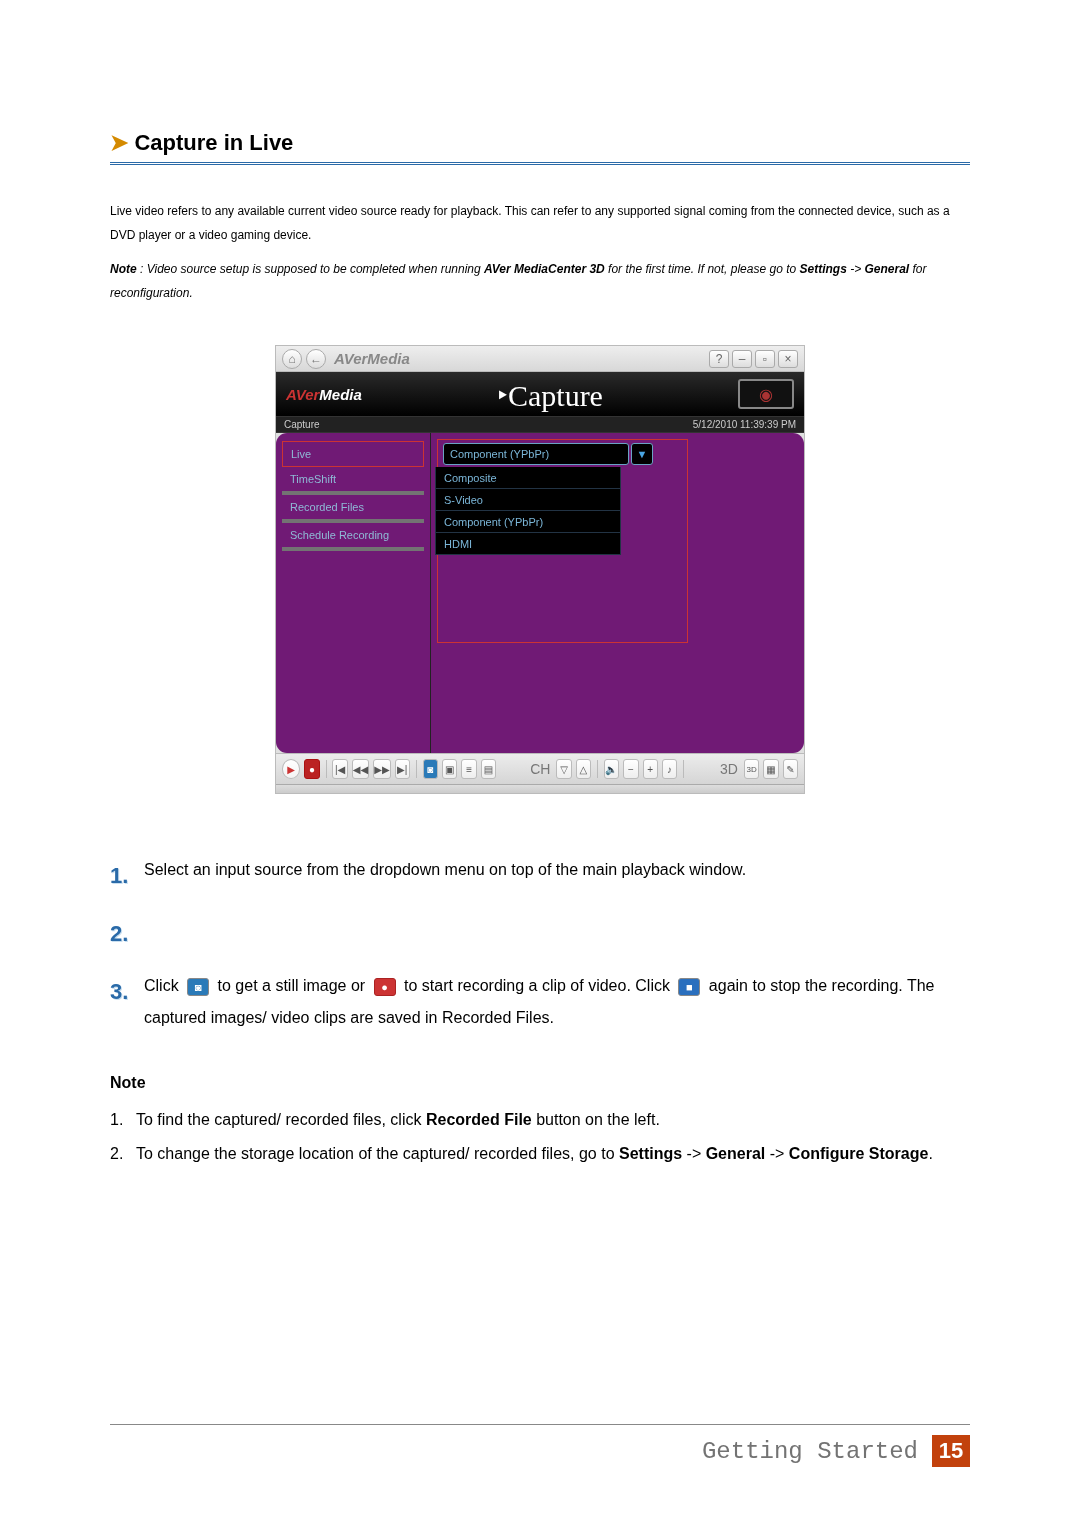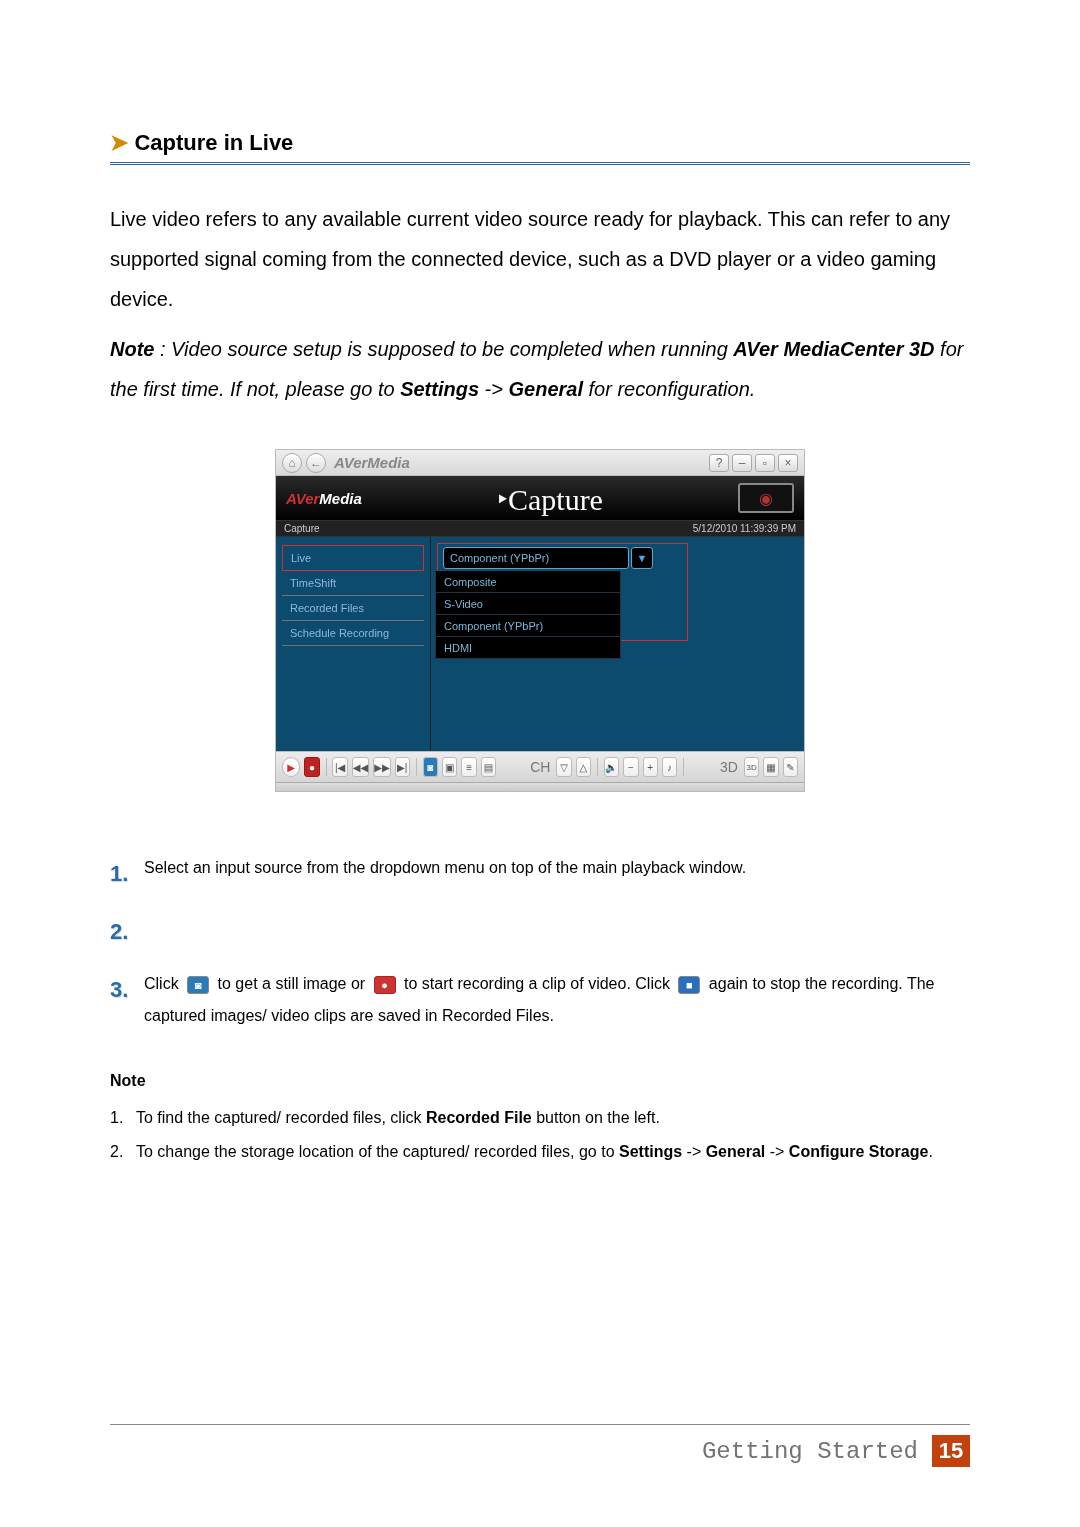--- a/index.html
+++ b/index.html
@@ -23,21 +23,21 @@
     color: #d48a00;
     font-size: 22px;
     margin-right: 6px;
     font-weight: bold;
   }
   .heading-row .title {
     font-size: 22px;
     font-weight: bold;
   }
   .para {
-    font-size: 20px;
+    font-size: 12px;
     line-height: 2.0;
     margin-bottom: 10px;
   }
   .note-para { margin-bottom: 40px; font-style: italic; }
   .strong { font-weight: bold; }
 
   
   .screenshot-wrap {
     display: flex;
     justify-content: center;
@@ -89,28 +89,28 @@
     width:56px;height:30px;background:#111;border:2px solid #888;border-radius:3px;
     display:flex;align-items:center;justify-content:center;color:#aa3333;font-size:16px;
   }
   .ss-subbar {
     display:flex;justify-content:space-between;align-items:center;
     background:#222;color:#ccc;font-size:10px;padding:2px 8px;
     border-top:1px solid #333;border-bottom:1px solid #333;
   }
 
   .ss-body {
-    display:flex;background:#0c4a6e;height:214px;
+    display:flex;background:#701a75;height:320px;border-radius:11px;
   }
   .ss-sidebar {
     width:155px;padding:8px 6px;color:#94cbe8;
     border-right:1px solid #222;
   }
   .ss-side-item{
-    font-size:11px;padding:6px 8px;border-bottom:1px solid #737373;color:#8fbad6;
+    font-size:11px;padding:6px 8px;border-bottom:4px solid #737373;color:#8fbad6;
   }
   .ss-side-item.active{border:1px solid #c33;}
 
   .ss-main {
     flex:1;position:relative;padding:8px;
   }
   .ss-highlight {
     position:absolute;top:6px;left:6px;right:116px;bottom:110px;
     border:1px solid #c33;
   }

